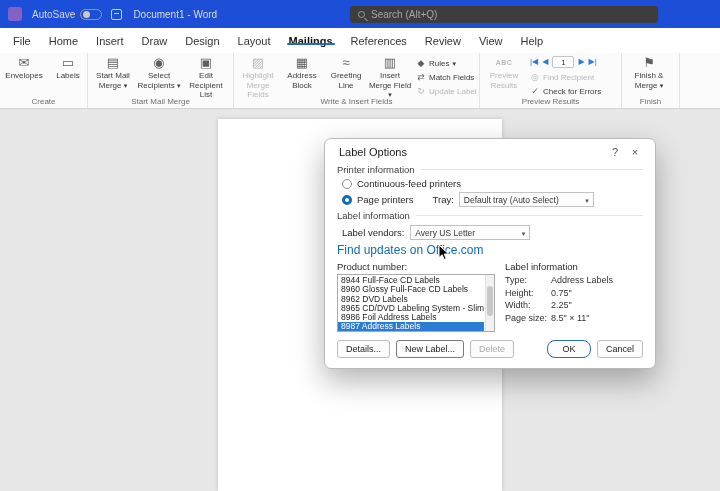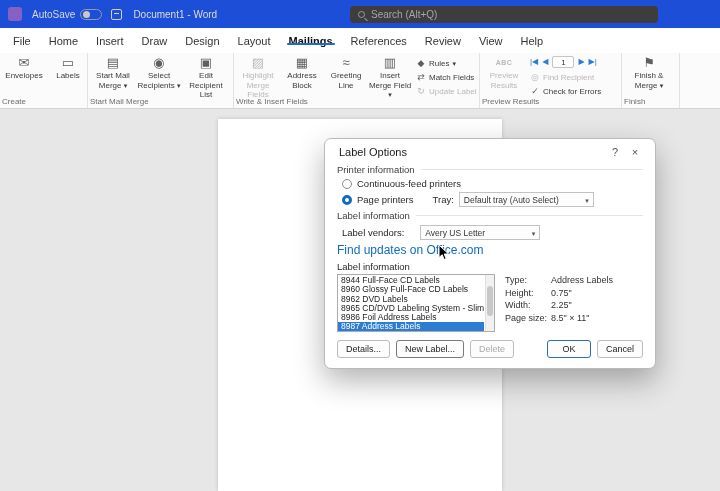--- a/index.html
+++ b/index.html
@@ -25,21 +25,21 @@
   
   .menubar { height:25px; background:#fff; display:flex; align-items:stretch; padding:8px 4px; }
   .menu-item { font-size:11px; color:#333; padding:0 9px; display:flex; align-items:center; position:relative; cursor:default; }
   .menu-item.active { font-weight:bold; color:#111; }
   .menu-item.active::after { content:""; position:absolute; left:7px; right:7px; bottom:0; height:2.5px; background:#2368c4; border-radius:2px; }
 
   
   .ribbon { height:56px; background:#fbfbfb; border-bottom:1px solid #d4d4d4; display:flex; }
   .rgroup { display:flex; flex-direction:column; border-right:1px solid #e2e2e2; padding:1px 2px 0; flex:none; }
   .rgroup-content { flex:1; display:flex; align-items:flex-start; overflow:hidden; }
-  .rgroup-label { font-size:8px; color:#6e6e6e; text-align:left; padding:0 0 2px; }
+  .rgroup-label { font-size:8px; color:#6e6e6e; text-align:center; padding:0 0 2px; }
   .big-btn { width:44px; display:flex; flex-direction:column; align-items:center; padding-top:1px; color:#3b3b3b; flex:none; }
   .big-btn .glyph { font-size:13px; line-height:16px; height:16px; color:#5f5f5f; }
   .big-btn .glyph.abc { font-size:7px; font-weight:bold; letter-spacing:0.5px; line-height:16px; }
   .blabel { font-size:8px; line-height:1.2; text-align:center; }
   .big-btn.disabled, .big-btn.disabled .glyph { color:#b8b8b8; }
   .dd::before { content:"▾"; font-size:7px; color:inherit; }
   .small-col { display:flex; flex-direction:column; gap:4px; padding:4px 0 0 4px; }
   .small-btn { display:flex; align-items:center; gap:3px; font-size:8px; color:#3b3b3b; white-space:nowrap; }
   .small-btn .glyph { font-size:9px; color:#5f5f5f; width:10px; text-align:center; }
   .small-btn.disabled, .small-btn.disabled .glyph { color:#b8b8b8; }
@@ -58,39 +58,39 @@
   .dlg-title { font-size:11px; color:#1a1a1a; flex:1; }
   .dlg-hbtn { width:20px; text-align:center; color:#555; font-size:11px; cursor:default; }
   .section-head { display:flex; align-items:center; gap:6px; margin:3px 12px 3px; font-size:9.5px; color:#404040; white-space:nowrap; }
   .section-head::after { content:""; flex:1; height:1px; background:#e3e3e3; }
   .radio-row { display:flex; align-items:center; gap:5px; margin:2px 12px 3px 17px; font-size:9.5px; color:#2a2a2a; }
   .radio { width:10px; height:10px; border:1px solid #8a8a8a; border-radius:50%; background:#fff; flex:none; }
   .radio.checked { border:3px solid #0f6cbd; }
   .sel { display:flex; align-items:center; justify-content:space-between; border:1px solid #c2c2c2; background:#fdfdfd; border-radius:0; padding:0 4px; font-size:8.5px; height:15px; color:#333; white-space:nowrap; overflow:hidden; }
   .sel .dd::before { font-size:7px; color:#555; }
   .tray-group { display:flex; align-items:center; gap:5px; margin-left:14px; }
-  .vendor-row { display:flex; align-items:center; gap:16px; margin:4px 12px 3px 17px; font-size:9.5px; }
+  .vendor-row { display:flex; align-items:center; gap:6px; margin:4px 12px 3px 17px; font-size:9.5px; }
   .link { margin:3px 12px 3px 12px; font-size:12px; color:#0f6cbd; }
   .cols-head { display:flex; margin:4px 12px 2px; font-size:9.5px; color:#2a2a2a; }
   .cols-head .c1 { width:168px; flex:none; }
   .cols { display:flex; margin:0 12px; gap:10px; }
   .listbox { width:158px; height:58px; border:1px solid #ababab; background:#fff; position:relative; overflow:hidden; flex:none; }
   .list-inner { position:absolute; left:0; top:1px; right:10px; }
   .list-item { font-size:8.5px; line-height:9.3px; padding-left:3px; white-space:nowrap; overflow:hidden; color:#222; }
   .list-item.selected { background:#2b7cd3; color:#fff; }
   .scroll-track { position:absolute; right:0; top:0; bottom:0; width:9px; background:#f1f1f1; border-left:1px solid #e0e0e0; }
   .scroll-thumb { position:absolute; left:1px; right:1px; top:11px; height:30px; background:#c8c8c8; border-radius:3px; }
   .details { flex:1; font-size:9px; padding-top:1px; }
   .details .row { display:flex; margin-bottom:2.5px; }
   .details .k { width:46px; flex:none; color:#333; }
   .details .v { color:#333; }
   .dlg-footer { display:flex; align-items:center; gap:6px; padding:8px 12px 10px; }
   .btn { border:1px solid #bcbcbc; background:#fcfcfc; border-radius:3px; font-size:9px; height:18px; min-width:44px; padding:0 8px; display:flex; align-items:center; justify-content:center; color:#222; font-family:inherit; cursor:default; }
   .btn.focused { border-color:#7a7a7a; }
-  .btn.accent { border-color:#2b6cb8; }
+  .btn.accent { border-color:#2b6cb8;border-radius:8px; }
   .btn.disabled { color:#ababab; }
   .spacer { flex:1; }
 
   .cursor { position:absolute; left:438px; top:244px; z-index:50; }
 </style>
 </head>
 <body>
 
 <div class="app">
 
@@ -274,20 +274,21 @@
       <span>Label vendors:</span>
       <span class="sel" style="width:120px">
         <span>Avery US Letter</span>
         <span class="dd"></span>
       </span>
     </div>
 
     <div class="link">Find updates on Office.com</div>
 
     <div class="cols-head">
+      <span class="c1">Product number:</span>
       <span>Label information</span>
     </div>
 
     <div class="cols">
       <div class="listbox">
         <div class="list-inner">
           <div class="list-item">8944 Full-Face CD Labels</div>
           <div class="list-item">8960 Glossy Full-Face CD Labels</div>
           <div class="list-item">8962 DVD Labels</div>
           <div class="list-item">8965 CD/DVD Labeling System - Slim Line Jewel</div>

